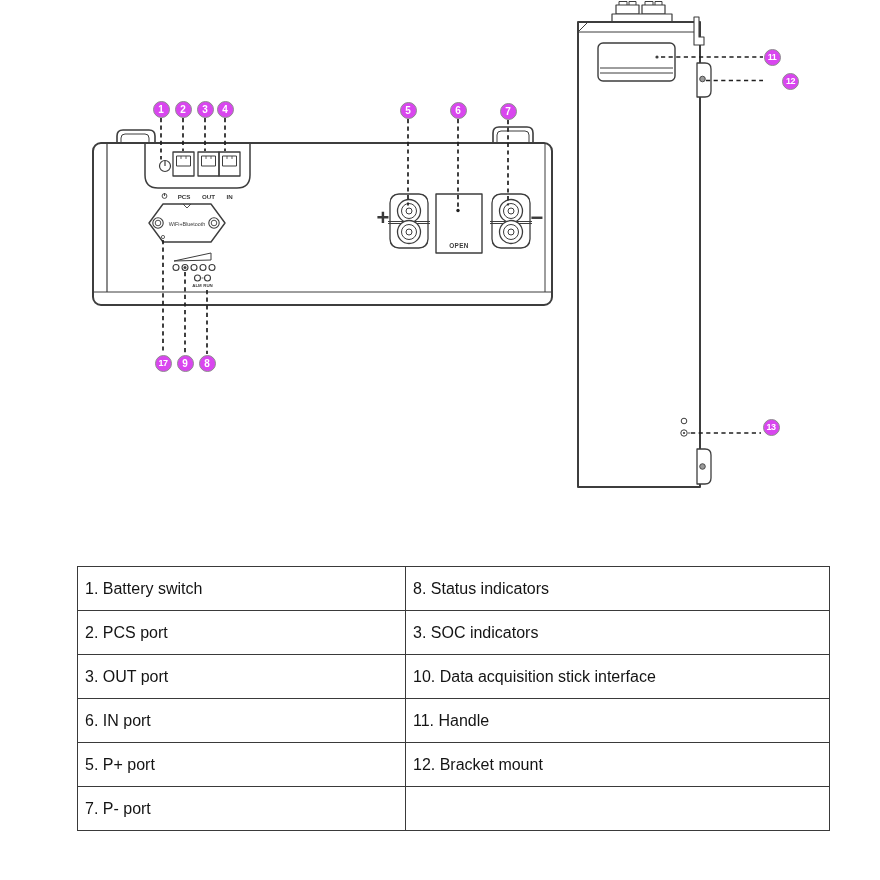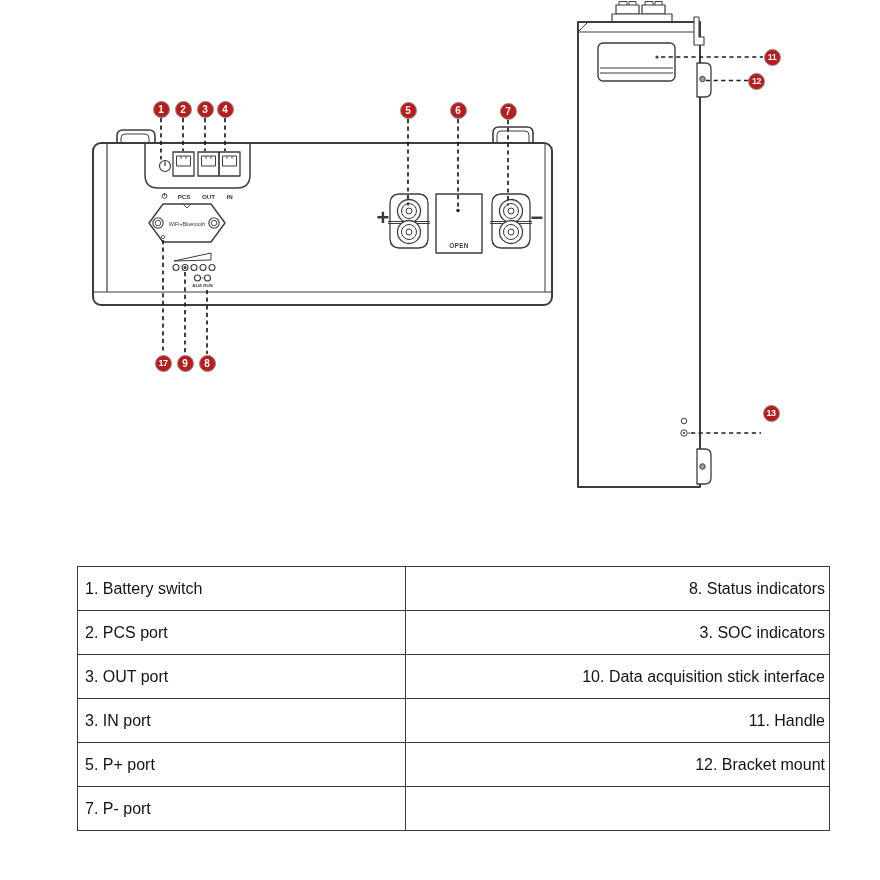--- a/index.html
+++ b/index.html
@@ -1,30 +1,30 @@
 <!DOCTYPE html>
 <html><head>
 <meta charset="utf-8">
 <style>
   html,body{margin:0;padding:0;background:#fff;}
   #page{position:relative;width:880px;height:880px;background:#ffffff;overflow:hidden;
         font-family:"Liberation Sans",sans-serif;}
   svg{position:absolute;left:0;top:0;}
   svg text{font-family:"Liberation Sans",sans-serif;fill:#3a3a3a;}
   .badge{position:absolute;width:17px;height:17px;border-radius:50%;
-         background:#b91c1c;border:1px solid #8d8d8d;box-sizing:border-box;
+         background:#d946ef;border:1px solid #8d8d8d;box-sizing:border-box;
          color:#ffffff;font-size:10px;font-weight:bold;line-height:15px;
          text-align:center;user-select:none;}
   .badge.two{font-size:9px;letter-spacing:-0.5px;}
   table.legend{position:absolute;left:77px;top:566px;border-collapse:collapse;
                table-layout:fixed;width:729px;}
   table.legend td{border:1.6px solid #3a3a3a;height:43px;vertical-align:middle;
                   padding:0 4px 0 7px;font-size:16px;color:#141414;
                   font-family:"Liberation Sans",sans-serif;white-space:nowrap;overflow:hidden;}
-  td.c1{width:316px;} td.c2{width:412px;text-align:right;}
+  td.c1{width:316px;} td.c2{width:412px;}
 </style>
 </head>
 <body>
 
 <div id="page">
 
 <svg width="880" height="560" viewBox="0 0 880 560">
   <g stroke="#3d3d3d" fill="none" stroke-width="1.4" stroke-linejoin="round">
 
     <g>
@@ -216,39 +216,39 @@
 <span class="badge" style="left:174.5px;top:100.5px;">2</span>
 <span class="badge" style="left:196.5px;top:100.5px;">3</span>
 <span class="badge" style="left:216.5px;top:100.5px;">4</span>
 <span class="badge" style="left:399.5px;top:101.5px;">5</span>
 <span class="badge" style="left:449.5px;top:101.5px;">6</span>
 <span class="badge" style="left:499.5px;top:102.5px;">7</span>
 <span class="badge" style="left:198.5px;top:354.5px;">8</span>
 <span class="badge" style="left:176.5px;top:354.5px;">9</span>
 <span class="badge two" style="left:154.5px;top:354.5px;">17</span>
 <span class="badge two" style="left:763.5px;top:48.5px;">11</span>
-<span class="badge two" style="left:748px;top:72.5px;">12</span>
-<span class="badge two" style="left:762.5px;top:405px;">13</span>
+<span class="badge two" style="left:782px;top:72.5px;">12</span>
+<span class="badge two" style="left:762.5px;top:419px;">13</span>
 
 <table class="legend">
   <tbody>
     <tr>
       <td class="c1">1. Battery switch</td>
       <td class="c2">8. Status indicators</td>
     </tr>
     <tr>
       <td class="c1">2. PCS port</td>
       <td class="c2">3. SOC indicators</td>
     </tr>
     <tr>
       <td class="c1">3. OUT port</td>
       <td class="c2">10. Data acquisition stick interface</td>
     </tr>
     <tr>
-      <td class="c1">3. IN port</td>
+      <td class="c1">6. IN port</td>
       <td class="c2">11. Handle</td>
     </tr>
     <tr>
       <td class="c1">5. P+ port</td>
       <td class="c2">12. Bracket mount</td>
     </tr>
     <tr>
       <td class="c1">7. P- port</td>
       <td class="c2"></td>
     </tr>

